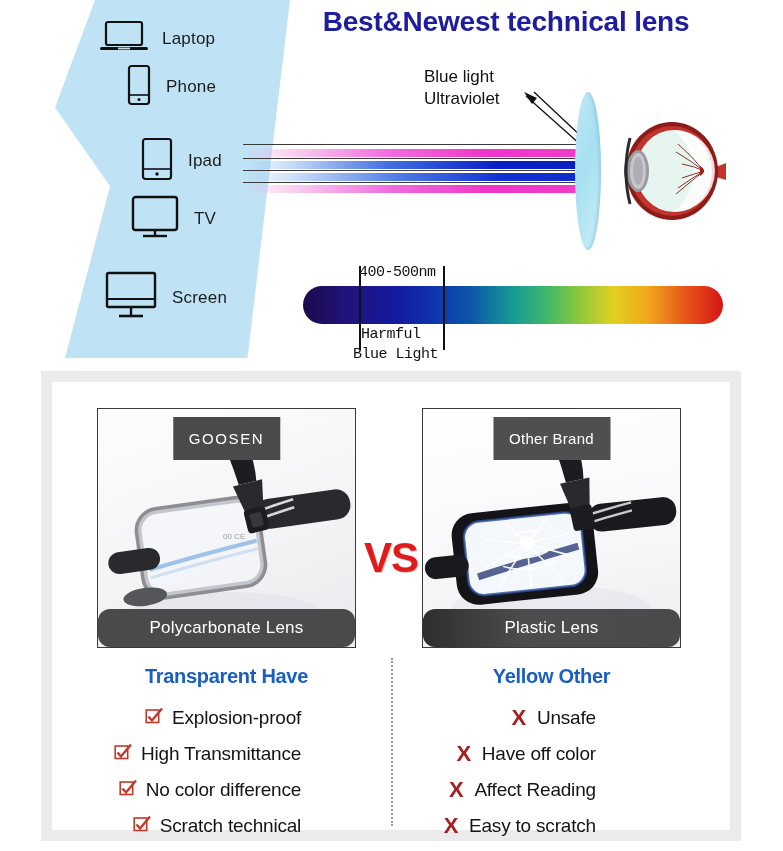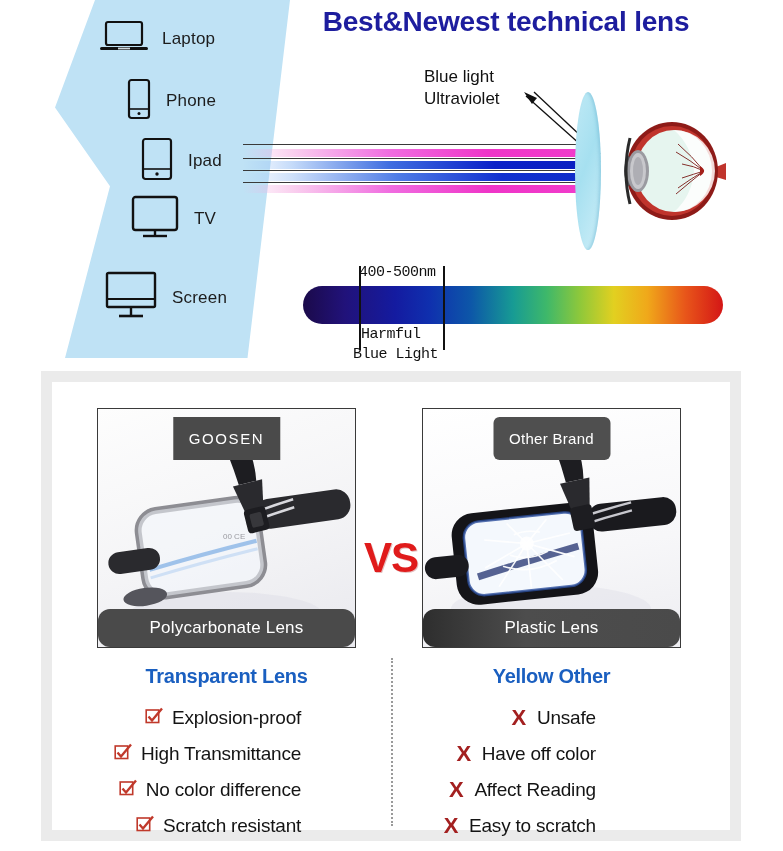--- a/index.html
+++ b/index.html
@@ -76,21 +76,21 @@
   .photo.left{left:45px;}
   .photo.right{left:370px;}
 
   .photo-bg{position:absolute;inset:0;}
   .bg-light{background:linear-gradient(160deg,#fdfdfd 0%,#f4f4f6 55%,#e9e9ee 100%);}
   .bg-light2{background:linear-gradient(170deg,#ffffff 0%,#f7f7f9 60%,#ededf1 100%);}
 
   .brand-tag{position:absolute;top:8px;left:50%;transform:translateX(-50%);
      background:#4a4a4a;color:#fff;font-size:15px;padding:13px 16px;
      letter-spacing:1.6px;white-space:nowrap;z-index:4;}
-  .brand-tag.ob{letter-spacing:.3px;background:#4f4f4f;border-radius:6px;}
+  .brand-tag.ob{letter-spacing:.3px;background:#4f4f4f;}
 
   .caption-bar{position:absolute;left:0;bottom:0;width:100%;height:38px;
      background:#4a4a4a;color:#fff;display:flex;align-items:center;
      justify-content:center;font-size:17px;z-index:5;letter-spacing:.2px;border-radius:12px;}
   .caption-bar.dark{background:linear-gradient(90deg,#2e2e2e 0%,#4d4d4d 40%,#4a4a4a 100%);}
 
   .vs{position:absolute;left:50%;top:152px;transform:translateX(-50%);
      font-size:42px;font-weight:bold;color:#e01b1b;letter-spacing:-1px;
      text-shadow:1px 1px 0 rgba(150,0,0,.25);}
 
@@ -123,21 +123,21 @@
       <span class="dev-ic">
         <svg width="48" height="34" viewBox="0 0 48 34">
           <rect x="6" y="2" width="36" height="23" rx="2" fill="none" stroke="#111" stroke-width="2.2"></rect>
           <rect x="0" y="27" width="48" height="3" rx="1.5" fill="#111"></rect>
           <rect x="18" y="27.6" width="12" height="1.8" fill="#cfd8dd"></rect>
         </svg>
       </span>
       <span class="device-label">Laptop</span>
     </div>
 
-    <div class="device-row" style="left:126px;top:78px;">
+    <div class="device-row" style="left:126px;top:64px;">
       <span class="dev-ic">
         <svg width="26" height="42" viewBox="0 0 26 42">
           <rect x="3" y="2" width="20" height="38" rx="2.5" fill="none" stroke="#111" stroke-width="2.2"></rect>
           <line x1="3" y1="31" x2="23" y2="31" stroke="#111" stroke-width="1.6"></line>
           <circle cx="13" cy="35.5" r="1.5" fill="#111"></circle>
         </svg>
       </span>
       <span class="device-label">Phone</span>
     </div>
 
@@ -302,21 +302,21 @@
             <path d="M138 72 L168 72 L162 102 L144 102 Z" fill="#2a2a2e"></path>
             <rect x="142" y="98" width="22" height="24" rx="4" fill="#1d1d21"></rect>
           </g>
         </svg>
         <div class="brand-tag ob">Other Brand</div>
         <div class="caption-bar dark">Plastic Lens</div>
       </div>
 
       <div class="vs">VS</div>
 
-      <div class="col-head left">Transparent Lens</div>
+      <div class="col-head left">Transparent Have</div>
       <div class="col-head right">Yellow Other</div>
 
       <div class="divider"></div>
 
       <div class="feat-list left">
         <div class="feat">
           <span>
             <svg width="18" height="18" viewBox="0 0 18 18">
               <rect x="1.2" y="3" width="12.5" height="12.5" fill="none" stroke="#c0392b" stroke-width="1.6"></rect>
               <path d="M3.5 9.5 L7 13.5 L17 1.5" fill="none" stroke="#c0392b" stroke-width="2.4"></path>
@@ -342,21 +342,21 @@
           </span>
           <span class="feat-text">No color difference</span>
         </div>
         <div class="feat">
           <span>
             <svg width="18" height="18" viewBox="0 0 18 18">
               <rect x="1.2" y="3" width="12.5" height="12.5" fill="none" stroke="#c0392b" stroke-width="1.6"></rect>
               <path d="M3.5 9.5 L7 13.5 L17 1.5" fill="none" stroke="#c0392b" stroke-width="2.4"></path>
             </svg>
           </span>
-          <span class="feat-text">Scratch resistant</span>
+          <span class="feat-text">Scratch technical</span>
         </div>
       </div>
 
       <div class="feat-list right">
         <div class="feat">
           <span class="xmark">X</span>
           <span class="feat-text">Unsafe</span>
         </div>
         <div class="feat">
           <span class="xmark">X</span>

